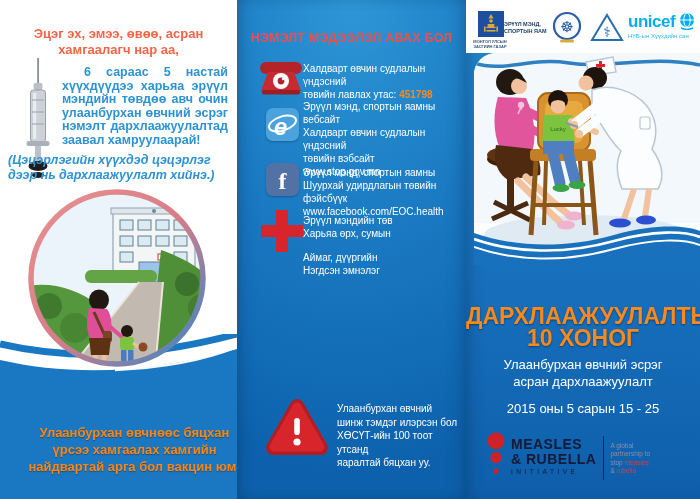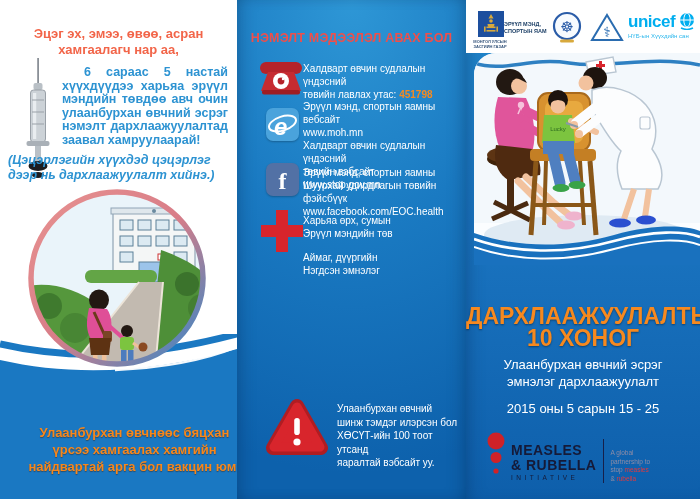--- a/index.html
+++ b/index.html
@@ -51,21 +51,21 @@
   .unicef-word{position:absolute;left:162px;top:12px;color:#00aeef;font-weight:bold;font-size:17px;
                letter-spacing:-0.5px;}
   .unicef-cap{position:absolute;left:162px;top:33px;color:#2bb7ec;font-size:6px;}
   .rp-illus{position:absolute;left:8px;top:53px;width:226px;height:212px;background:#fbfdff;
             border-radius:22px 0 0 0;overflow:hidden;}
   .rp-title{position:absolute;top:305px;left:0;width:234px;text-align:center;color:#f6891f;
             font-weight:bold;font-size:23px;line-height:22px;text-shadow:0 1px 2px rgba(0,0,0,.4);}
   .rp-subtitle{position:absolute;top:356px;left:0;width:234px;text-align:center;color:#ffffff;
                font-size:13px;line-height:17px;}
   .rp-date{position:absolute;top:401px;left:0;width:234px;text-align:center;color:#ffffff;font-size:13px;}
-  .rp-measles{position:absolute;left:20px;top:431px;display:flex;align-items:flex-end;}
+  .rp-measles{position:absolute;left:20px;top:431px;display:flex;align-items:center;}
   .mr-name{margin-left:5px;}
   .mr-l1{color:#151a38;font-weight:bold;font-size:14px;line-height:15px;letter-spacing:.5px;}
   .mr-l2{color:#151a38;font-weight:bold;font-size:14px;line-height:15px;letter-spacing:.5px;}
   .mr-l3{color:#151a38;font-size:6.5px;letter-spacing:3.5px;line-height:10px;}
   .mr-div{border-left:1.5px solid #16204a;height:44px;margin:2px 6px 0 7px;}
   .mr-tag{font-size:6.5px;line-height:8.5px;color:#8e8ca6;padding-top:3px;}
   .mr-red{color:#e03a3f;}
 </style>
 </head>
 <body>
@@ -185,60 +185,59 @@
     <div class="icon-box ie-box">
       <div class="ie-wrap">
         <span class="ie-glyph">e</span>
         <svg width="33" height="33" viewBox="0 0 33 33" style="position:absolute;left:0;top:0;">
           <ellipse cx="16.5" cy="15.5" rx="14" ry="7" fill="none" stroke="#ffffff" stroke-width="2" transform="rotate(-18 16.5 15.5)"></ellipse>
         </svg>
       </div>
     </div>
     <div class="mp-text" style="top:100px;">
       <div>Эрүүл мэнд, спортын яамны вебсайт</div>
-      <div>www.moh.mn</div>
       <div>Халдварт өвчин судлалын үндэсний</div>
       <div>төвийн вэбсайт</div>
       <div>www.stop.gov.mn</div>
     </div>
 
     <div class="icon-box fb-box">
       <span class="fb-glyph">f</span>
     </div>
     <div class="mp-text" style="top:166px;">
       <div>Эрүүл мэнд, спортын яамны</div>
       <div>Шуурхай удирдлагын төвийн</div>
       <div>фэйсбүүк</div>
       <div>www.facebook.com/EOC.health</div>
     </div>
 
     <svg class="abs" style="left:22px;top:208px;" width="46" height="46" viewBox="0 0 46 46">
       <rect x="17" y="2" width="12" height="42" fill="#d8252c"></rect>
       <rect x="2" y="17" width="42" height="12" fill="#d8252c"></rect>
     </svg>
     <div class="mp-text" style="top:214px;">
+      <div>Эрүүл мэндийн төв</div>
       <div>Харьяа өрх, сумын</div>
-      <div>Эрүүл мэндийн төв</div>
     </div>
     <div class="mp-text" style="top:251px;">
       <div>Аймаг, дүүргийн</div>
       <div>Нэгдсэн эмнэлэг</div>
     </div>
 
     <svg class="abs" style="left:28px;top:397px;" width="64" height="60" viewBox="0 0 64 60">
       <path d="M32 9 L56 51 H8 Z" fill="#b01d22" stroke="#b01d22" stroke-width="14" stroke-linejoin="round"></path>
       <path d="M32 10 L55 50 H9 Z" fill="#d8252c" stroke="#d8252c" stroke-width="9" stroke-linejoin="round"></path>
       <rect x="29.2" y="21" width="5.6" height="17" rx="2.8" fill="#ffffff"></rect>
       <circle cx="32" cy="45" r="3.6" fill="#ffffff"></circle>
     </svg>
     <div class="mp-warn-text">
       <div>Улаанбурхан өвчний</div>
       <div>шинж тэмдэг илэрсэн бол</div>
       <div>ХӨСҮТ-ийн 100 тоот утсанд</div>
-      <div>яаралтай вэбсайт уу.</div>
+      <div>яаралтай бяцхан уу.</div>
     </div>
   </div>
 
   <div class="panel-right">
 
     <div class="rp-band">
       <svg class="abs" style="left:12px;top:11px;" width="26" height="26" viewBox="0 0 26 26">
         <rect x="0" y="0" width="26" height="26" fill="#1d4f9e"></rect>
         <polygon points="13,3 15.5,7.5 10.5,7.5" fill="#d8a93c"></polygon>
         <circle cx="13" cy="10" r="1.8" fill="#d8a93c"></circle>
@@ -349,21 +348,21 @@
         <path d="M0,194 C40,208 90,210 140,196 C180,185 210,186 226,192" fill="none" stroke="#ffffff" stroke-width="2"></path>
       </svg>
     </div>
 
     <div class="rp-title">
       <div>ДАРХЛААЖУУЛАЛТЫН</div>
       <div>10 ХОНОГ</div>
     </div>
     <div class="rp-subtitle">
       <div>Улаанбурхан өвчний эсрэг</div>
-      <div>эмнэлэг дархлаажуулалт</div>
+      <div>асран дархлаажуулалт</div>
     </div>
     <div class="rp-date">2015 оны 5 сарын 15 - 25</div>
 
     <div class="rp-measles">
       <svg width="20" height="52" viewBox="0 0 20 52">
         <circle cx="10" cy="10" r="8.5" fill="#cf2228"></circle>
         <circle cx="10" cy="26.5" r="5.5" fill="#cf2228"></circle>
         <circle cx="10" cy="40" r="2.6" fill="#cf2228"></circle>
       </svg>
       <div class="mr-name">

